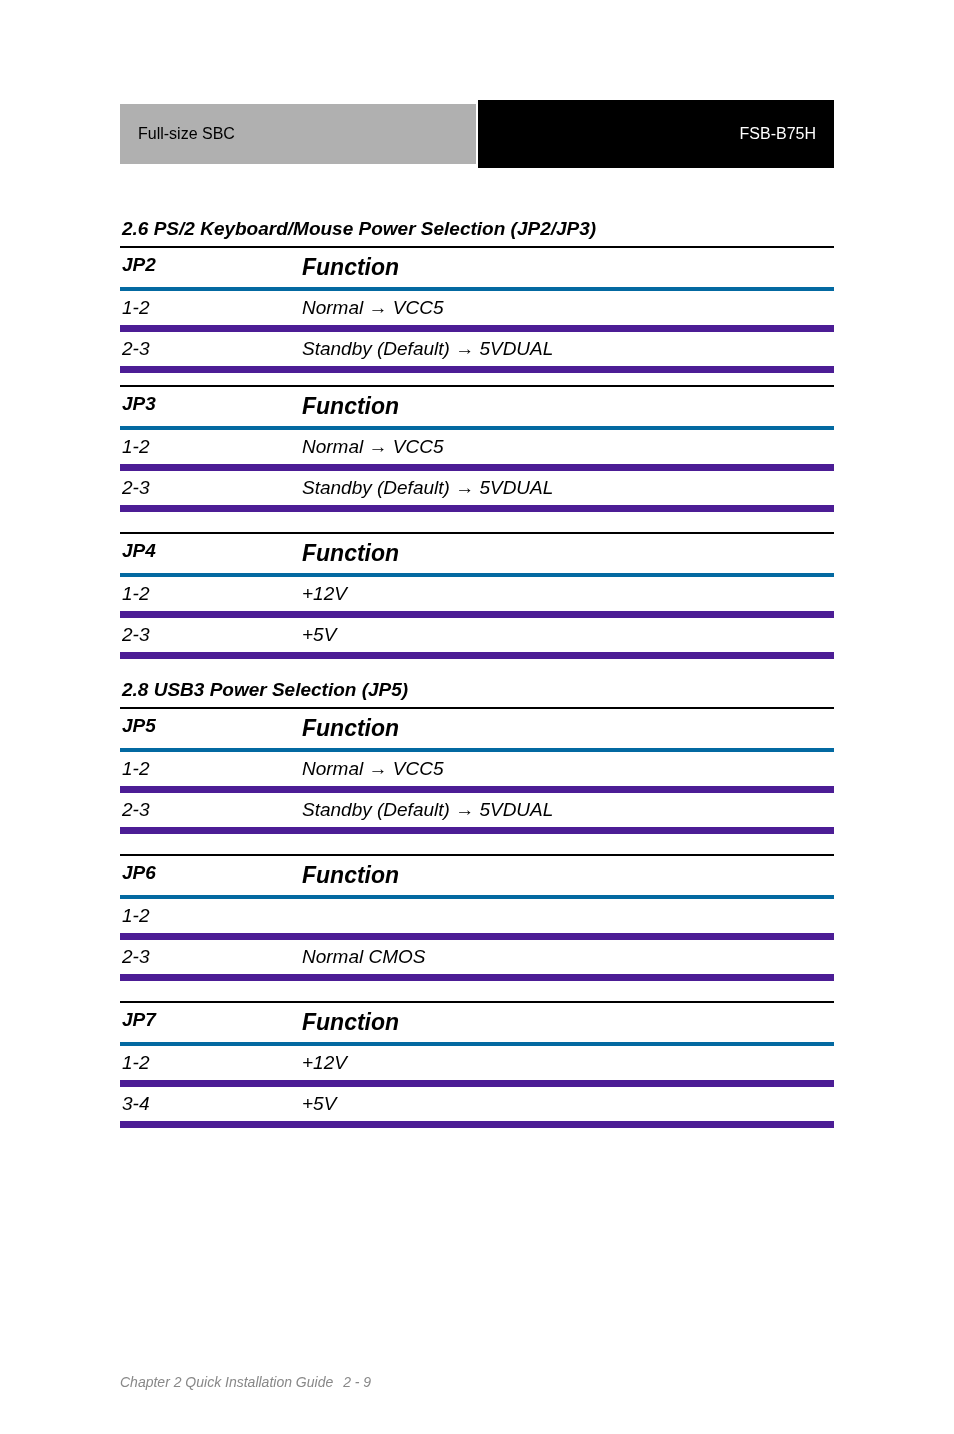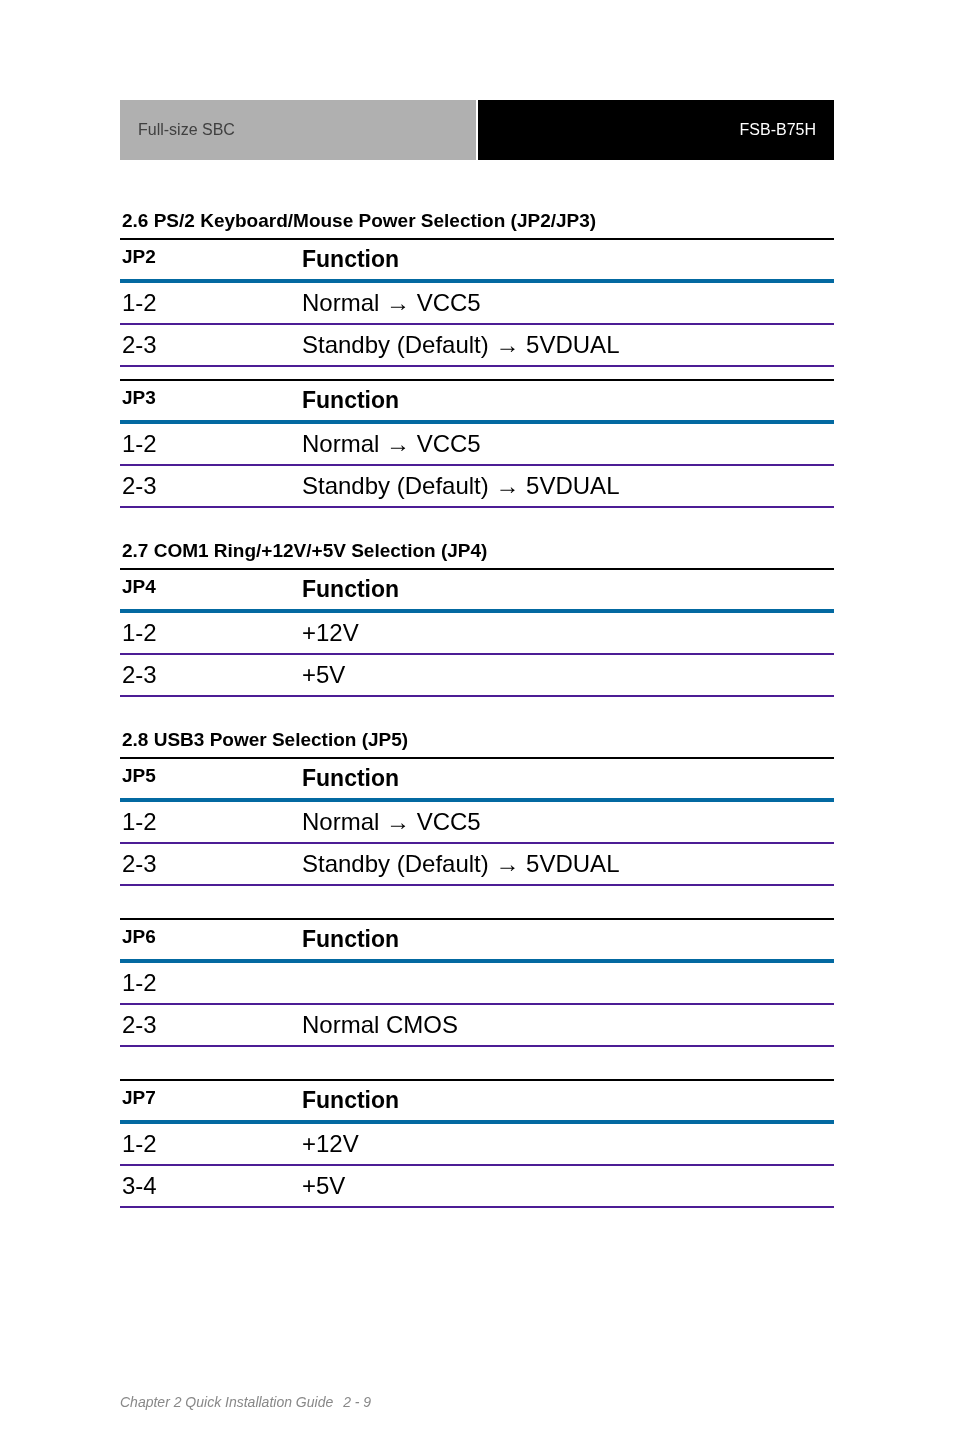--- a/index.html
+++ b/index.html
@@ -19,42 +19,43 @@
       padding: 100px 120px 60px 120px;
     }
     .header-bar {
       display: flex;
       align-items: center;
       margin-bottom: 50px;
       position: relative;
     }
     .header-left {
       background: #b0b0b0;
-      color: #404040;
+      color: #000000;
       font-size: 16px;
       padding: 14px 18px;
       flex: 1;
       height: 60px;
       display: flex;
       align-items: center;
     }
     .header-right {
       background: #000;
       color: #fff;
       font-size: 16px;
       padding: 22px 18px;
       flex: 1;
       border-left: 2px solid #fff;
-      height: 60px;
+      height: 68px;
       display: flex;
       align-items: center;
       justify-content: flex-end;
     }
     .section {
-      margin-bottom: 32px;
+      margin-bottom: 20px;
+      font-style: italic;
     }
     .section-title {
       font-size: 19px;
       font-weight: bold;
       margin-bottom: 6px;
       padding-left: 2px;
     }
     .sub-table {
       width: 100%;
     }
@@ -70,37 +71,37 @@
       font-weight: bold;
       font-size: 19px;
     }
     .subheader-col2 {
       flex: 1;
       font-weight: bold;
       font-size: 23px;
     }
     .data-row {
       display: flex;
-      border-bottom: 2px solid #4c1d95;
+      border-bottom: 7px solid #4c1d95;
       padding: 6px 2px;
-      font-size: 24px;
+      font-size: 19px;
     }
     .data-col1 {
       width: 180px;
       flex-shrink: 0;
     }
     .data-col2 {
       flex: 1;
     }
     .inner-section {
       margin-top: 12px;
     }
     .page-footer {
       position: absolute;
-      bottom: 24px;
+      bottom: 44px;
       left: 120px;
       right: 120px;
       font-size: 14px;
       font-style: italic;
       color: #888;
     }
   </style>
 </head>
 <body>
 
@@ -137,21 +138,20 @@
             <div class="data-col1">1-2</div>
             <div class="data-col2">Normal → VCC5</div>
           </div>
           <div class="data-row">
             <div class="data-col1">2-3</div>
             <div class="data-col2">Standby (Default) → 5VDUAL</div>
           </div>
         </div>
       </div>
       <div class="section">
-        <div class="section-title">2.7 COM1 Ring/+12V/+5V Selection (JP4)</div>
         <div class="sub-table">
           <div class="subheader-row">
             <div class="subheader-col1">JP4</div>
             <div class="subheader-col2">Function</div>
           </div>
           <div class="data-row">
             <div class="data-col1">1-2</div>
             <div class="data-col2">+12V</div>
           </div>
           <div class="data-row">

